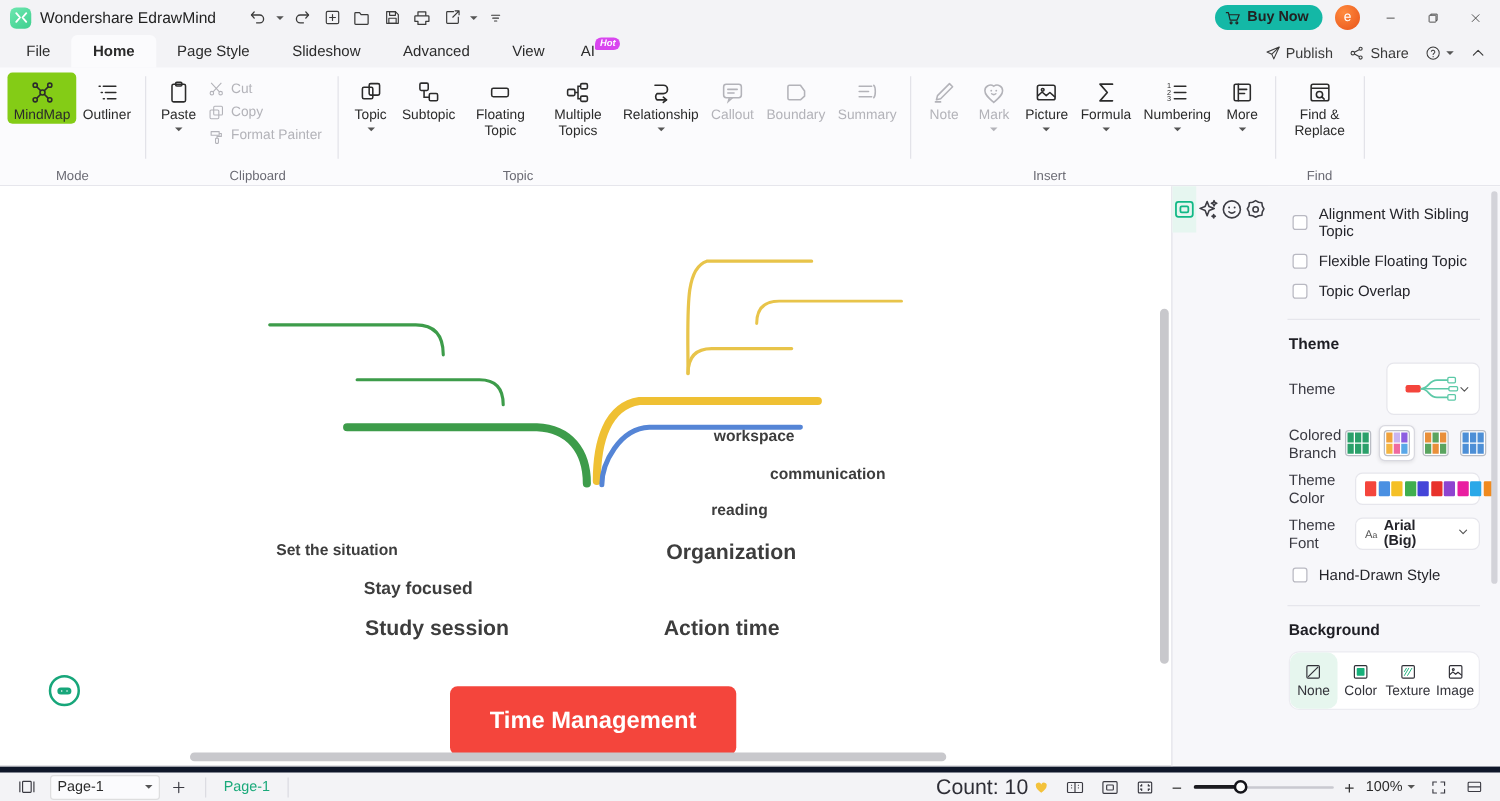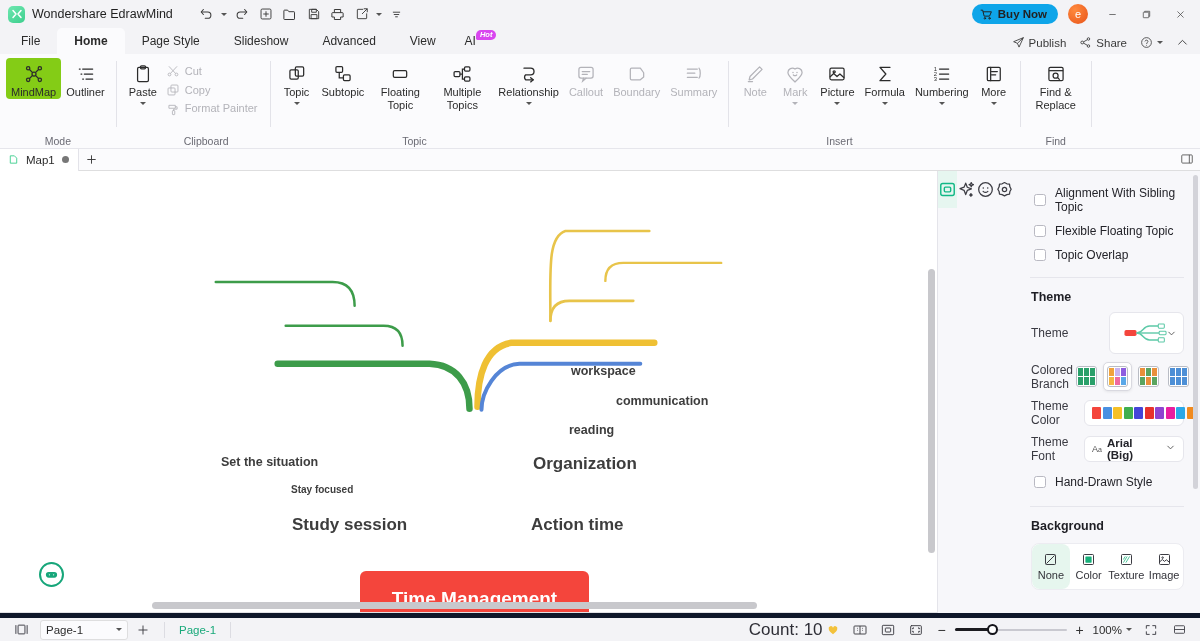--- a/index.html
+++ b/index.html
@@ -28,21 +28,21 @@
   .apptitle{font-size:12.5px;color:#1f1f1f;margin-right:22px;white-space:nowrap;}
   .qat{display:flex;align-items:center;gap:0px;}
   .qbtn{
     width:24px;height:22px;display:flex;align-items:center;justify-content:center;
     border-radius:3px;color:#3a3a3a;
   }
   .caret{width:0;height:0;border-left:3px solid transparent;border-right:3px solid transparent;border-top:3.5px solid #555;}
   .qcaret{width:11px;height:22px;display:flex;align-items:center;justify-content:center;}
   .tb-right{position:absolute;right:4px;top:0;height:28px;display:flex;align-items:center;gap:2px;}
   .buynow{
-    background:#0ea5e9;border-radius:11px;height:20px;padding:0 11px 0 8px;
+    background:#14b8a6;border-radius:11px;height:20px;padding:0 11px 0 8px;
     display:flex;align-items:center;gap:5px;font-size:11.5px;font-weight:bold;color:#222;
   }
   .avatar{
     width:20px;height:20px;border-radius:50%;margin:0 6px 0 8px;
     background:radial-gradient(circle at 35% 30%,#ff8a3d,#e8531a);
     color:#fff;font-size:11px;display:flex;align-items:center;justify-content:center;
   }
   .wbtn{width:32px;height:28px;display:flex;align-items:center;justify-content:center;color:#444;}
 
   
@@ -585,40 +585,20 @@
               </svg>
           </span>
           <span class="lb two" style="max-width:48px">Find &amp; Replace</span>
         </div>
       </div>
       <div class="glabel">Find</div>
     </div>
     <div class="rsep"></div>
   </div>
 
-  <div class="docstrip">
-    <div class="doctab">
-      <svg width="11" height="11" viewBox="0 0 24 24" fill="none" stroke="#3ecf8e" stroke-width="2" stroke-linejoin="round">
-          <path d="M5 4h9l5 5v11H5z"></path>
-        </svg>
-      <span>Map1</span>
-      <span class="dot"></span>
-    </div>
-    <div class="addtab">
-      <svg width="13" height="13" viewBox="0 0 24 24" stroke="#333" stroke-width="1.7" stroke-linecap="round">
-          <path d="M12 5v14M5 12h14"></path>
-        </svg>
-    </div>
-    <div class="strip-right">
-      <svg width="14" height="14" viewBox="0 0 24 24" fill="none" stroke="#555" stroke-width="1.5">
-          <rect x="3" y="5" width="18" height="14" rx="1.5"></rect>
-          <path d="M16 5v14"></path>
-        </svg>
-    </div>
-  </div>
 
   <div class="mainrow">
 
     <div class="canvaswrap">
       <svg class="canvas" viewBox="0 0 938 480" preserveAspectRatio="none">
 
         <path d="M478 236 C478 205, 486 176, 512 172 L655 172" stroke="#efc033" stroke-width="6.5" fill="none" stroke-linecap="round"></path>
 
         <path d="M551 150 C551 100, 548 66, 566 60 L650 60" stroke="#e8c44a" stroke-width="2.6" fill="none" stroke-linecap="round"></path>
 
@@ -634,21 +614,21 @@
 
         <path d="M482 239 C482 222, 496 194, 520 193 L641 193" stroke="#5585d6" stroke-width="4" fill="none" stroke-linecap="round"></path>
       </svg>
 
       <div class="mm-t" style="left:571px;top:193px;font-size:12.5px;font-weight:bold;">workspace</div>
       <div class="mm-t" style="left:616px;top:223px;font-size:12.5px;font-weight:bold;">communication</div>
       <div class="mm-t" style="left:569px;top:252px;font-size:12.5px;font-weight:bold;">reading</div>
       <div class="mm-t" style="left:533px;top:283px;font-size:17px;font-weight:bold;">Organization</div>
 
       <div class="mm-t" style="left:221px;top:284px;font-size:12.5px;font-weight:bold;">Set the situation</div>
-      <div class="mm-t" style="left:291px;top:313px;font-size:10px;font-weight:bold;">Stay focused</div>
+      <div class="mm-t" style="left:291px;top:313px;font-size:14px;font-weight:bold;">Stay focused</div>
       <div class="mm-t" style="left:292px;top:344px;font-size:17px;font-weight:bold;">Study session</div>
 
       <div class="mm-t" style="left:531px;top:344px;font-size:17px;font-weight:bold;">Action time</div>
 
       <div style="position:absolute;left:360px;top:400px;width:229px;height:55px;background:#f4453c;border-radius:6px;display:flex;align-items:center;justify-content:center;">
         <span style="color:#fff;font-size:19px;font-weight:bold;">Time Management</span>
       </div>
 
       <div class="ai-fab">
         <svg width="15" height="15" viewBox="0 0 24 24" fill="none" stroke="#17a67a" stroke-width="2">

